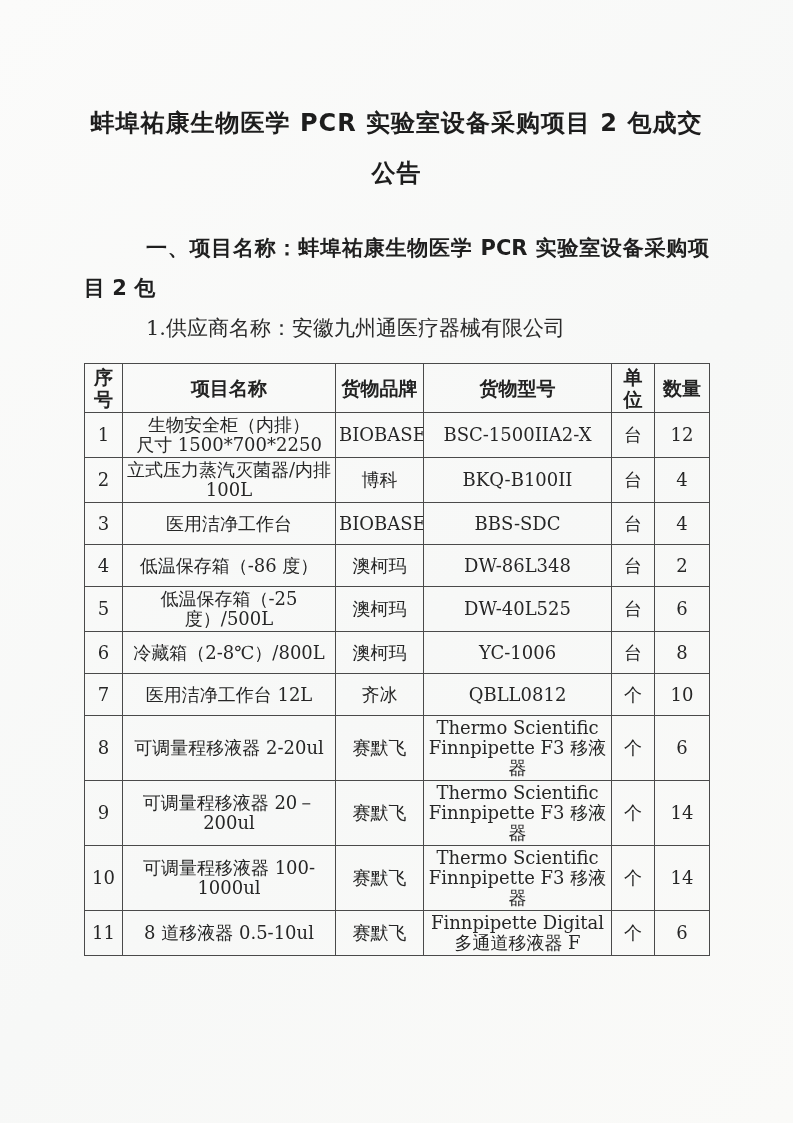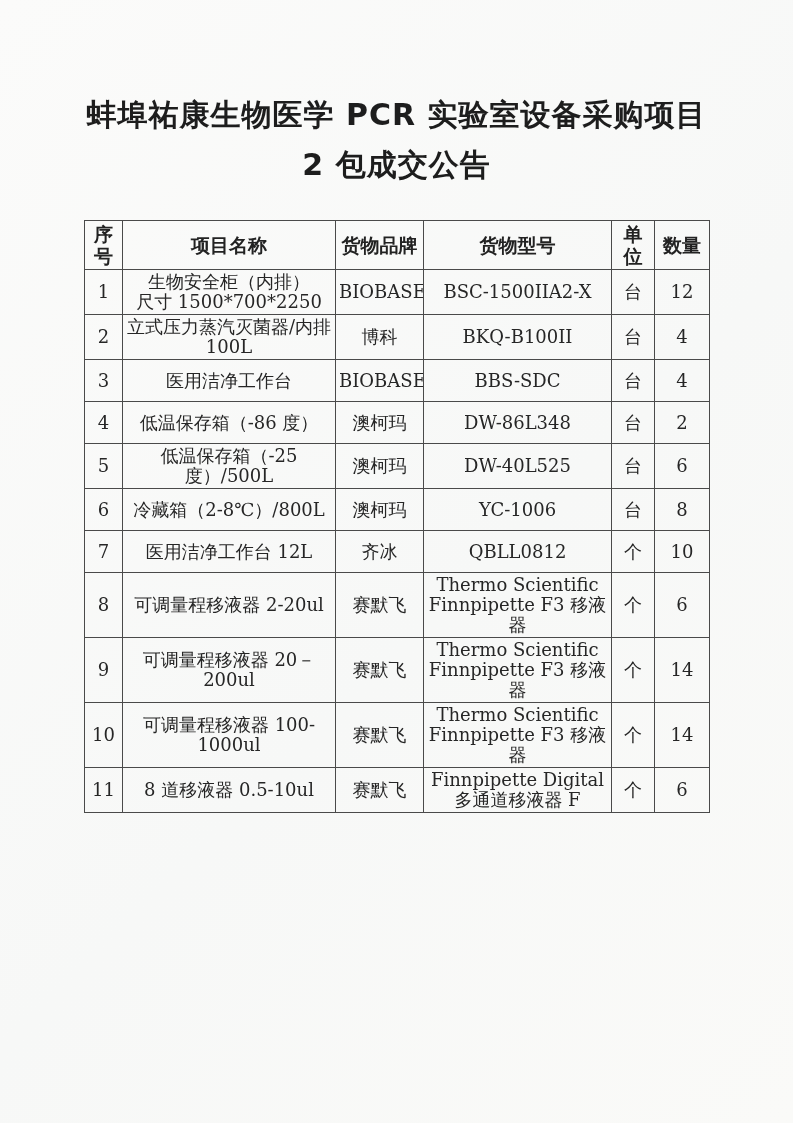--- a/index.html
+++ b/index.html
@@ -13,25 +13,25 @@
     height: 1123px;
     margin: 0 auto;
     background: linear-gradient(135deg, #fbfbfa 0%, #f7f8f7 55%, #fafaf8 100%);
     box-sizing: border-box;
     padding: 86px 84px 0 84px;
     overflow: hidden;
     color: #262626;
     font-family: "DejaVu Sans", sans-serif;
   }
   .doc-title {
-    margin: 4px auto 30px auto;
+    margin: 12px auto 30px auto;
     max-width: 640px;
     font-family: "DejaVu Sans", sans-serif;
     font-weight: bold;
-    font-size: 30px;
+    font-size: 24px;
     line-height: 50px;
     letter-spacing: 1px;
     text-align: center;
     color: #1d1d1d;
   }
   .content p {
     margin: 0;
     font-size: 21px;
     line-height: 40px;
     text-indent: 62px;
@@ -84,20 +84,22 @@
   col.c-unit  { width: 43px;  }
   col.c-qty   { width: 55px;  }
 </style>
 </head>
 <body>
 
 <div class="paper">
   <h1 class="doc-title">蚌埠祐康生物医学 PCR 实验室设备采购项目 2 包成交公告</h1>
 
   <div class="content">
+    <p class="h">一、项目名称：蚌埠祐康生物医学 PCR 实验室设备采购项目 2 包</p>
+    <p class="body">1.供应商名称：安徽九州通医疗器械有限公司</p>
 
     <table class="items">
       <colgroup>
         <col class="c-no">
           <col class="c-name">
           <col class="c-brand">
           <col class="c-model">
           <col class="c-unit">
           <col class="c-qty">
       </colgroup>

